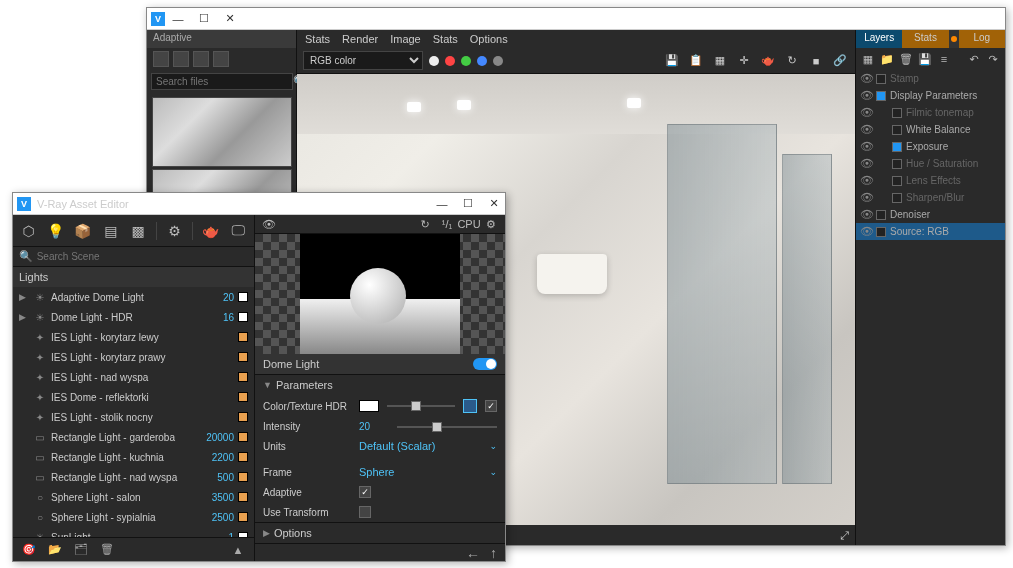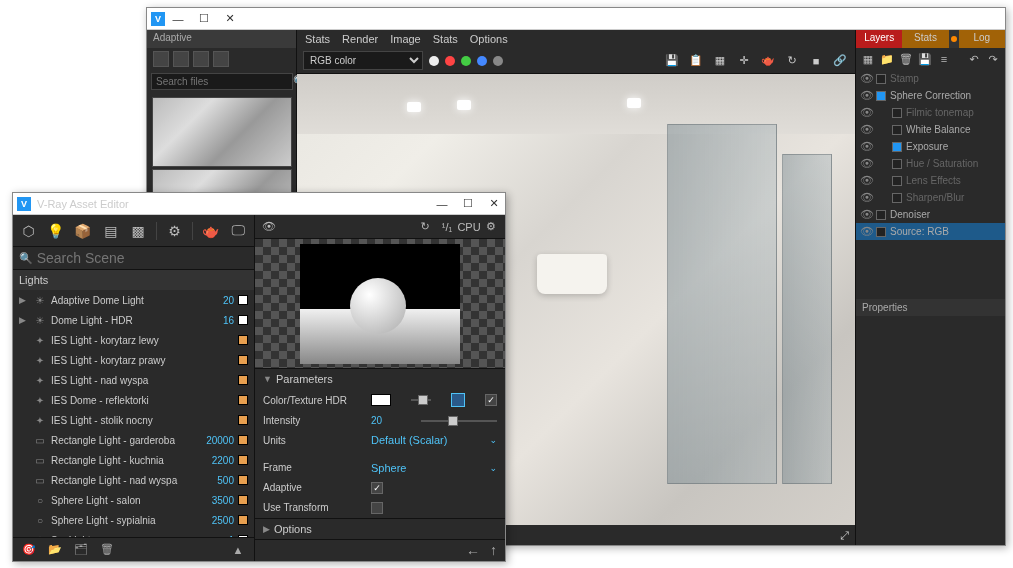--- a/index.html
+++ b/index.html
@@ -32,21 +32,21 @@
 .dot{width:10px;height:10px;border-radius:50%;cursor:pointer}
 .dot.white{background:#eee}.dot.red{background:#f44}.dot.green{background:#4c4}.dot.blue{background:#48f}.dot.grey{background:#888}
 #vfb-centerbar .spacer{flex:1}
 #vfb-centerbar .rico{width:18px;height:18px;display:flex;align-items:center;justify-content:center;cursor:pointer;color:#ccc}
 #vfb-viewport{flex:1;background:linear-gradient(135deg,#e8e6e0 0%,#f0eee8 20%,#d8d5d0 40%,#e8e4de 60%,#c8c5c0 80%,#d4d0ca 100%);position:relative;overflow:hidden}
 #vfb-statusbar{height:20px;background:#2a2a2a;display:flex;align-items:center;padding:0 6px;gap:10px;color:#888;font-size:10px}
 
 #vfb-right{width:150px;background:#2a2a2a;border-left:1px solid #111;display:flex;flex-direction:column}
 #vfb-right .tabs{height:18px;display:flex}
 #vfb-right .tabs .tab{flex:1;text-align:center;padding:2px;font-size:10px;cursor:pointer;background:#a16207}
-#vfb-right .tabs .tab.active{background:#b91c1c;color:#fff}
+#vfb-right .tabs .tab.active{background:#0c4a6e;color:#fff}
 #vfb-right .layer-toolbar{height:22px;display:flex;align-items:center;gap:3px;padding:0 4px}
 #vfb-right .layer-toolbar .lico{width:16px;height:16px;display:flex;align-items:center;justify-content:center;cursor:pointer;color:#bbb;font-size:11px}
 #vfb-right .layer-list{flex:1}
 .layer-row{display:flex;align-items:center;padding:2px 4px;gap:4px;font-size:10px;cursor:pointer}
 .layer-row.selected{background:#1e5a8a}
 .layer-row .eye{width:12px;color:#888}
 .layer-row .cb{width:10px;height:10px;border:1px solid #666;background:#222}
 .layer-row .cb.checked{background:#2196f3}
 .layer-row .indent{width:12px}
 .layer-row .lbl{flex:1;color:#aaa;font-size:10px}
@@ -56,21 +56,21 @@
 
 #vae{left:12px;top:192px;width:494px;height:370px;z-index:10}
 #vae-body{display:flex;height:calc(100% - 22px);background:#2a2a2a}
 #vae-left{width:242px;display:flex;flex-direction:column;border-right:1px solid #111}
 #vae-toolbar{height:32px;display:flex;align-items:center;gap:8px;padding:0 6px;border-bottom:1px solid #111}
 #vae-toolbar .tico{width:20px;height:20px;display:flex;align-items:center;justify-content:center;cursor:pointer;color:#bbb;font-size:14px}
 #vae-toolbar .tico.active{color:#fff}
 #vae-toolbar .divider{width:1px;height:18px;background:#444}
 #vae-search{display:flex;align-items:center;padding:3px 6px;border-bottom:1px solid #111}
 #vae-search .mag{color:#888;margin-right:4px}
-#vae-search input{flex:1;background:transparent;border:none;color:#888;font-size:14px;outline:none}
+#vae-search input{flex:1;background:transparent;border:none;color:#888;font-size:10px;outline:none}
 #vae-section-header{padding:4px 6px;background:#333;font-size:11px}
 #vae-list{flex:1;overflow-y:auto}
 .light-row{display:flex;align-items:center;padding:3px 6px;gap:4px;cursor:pointer}
 .light-row.selected{color:#4fc3f7}
 .light-row .arrow{width:10px;color:#888;font-size:9px}
 .light-row .licon{width:14px;height:14px;display:flex;align-items:center;justify-content:center;color:#888;font-size:10px}
 .light-row .name{flex:1;font-size:10px}
 .light-row .val{width:34px;text-align:right;color:#4fc3f7;font-size:10px}
 .light-row .swatch{width:10px;height:10px;background:#fff;border:1px solid #000}
 .light-row .swatch.orange{background:#e8a050}
@@ -84,21 +84,21 @@
 #vae-right-top .rtico{width:16px;height:16px;display:flex;align-items:center;justify-content:center;cursor:pointer;color:#bbb;font-size:11px}
 #vae-preview{height:140px;background:repeating-conic-gradient(#555 0% 25%,#333 0% 50%) 0 0/16px 16px;display:flex;align-items:center;justify-content:center}
 #vae-preview .scene{width:160px;height:120px;background:#000;position:relative;overflow:hidden}
 #vae-preview .ground{position:absolute;bottom:0;left:0;right:0;height:55px;background:linear-gradient(180deg,#f0f0f0,#888)}
 #vae-preview .sphere{position:absolute;left:50px;bottom:30px;width:56px;height:56px;border-radius:50%;background:radial-gradient(circle at 35% 30%,#fff,#aaa)}
 #vae-panel-title{display:flex;align-items:center;padding:4px 8px;background:#333}
 #vae-panel-title .toggle{width:24px;height:12px;background:#2196f3;border-radius:6px;position:relative;cursor:pointer}
 #vae-panel-title .toggle::after{content:"";position:absolute;right:1px;top:1px;width:10px;height:10px;background:#fff;border-radius:50%}
 .param-section{padding:4px 8px;background:#2a2a2a;border-top:1px solid #111;display:flex;align-items:center;gap:4px;cursor:pointer}
 .param-section .arrow{font-size:9px;color:#888}
-.param-row{display:flex;align-items:center;padding:4px 8px;gap:20px}
+.param-row{display:flex;align-items:center;padding:4px 8px;gap:8px}
 .param-row .plabel{width:88px;font-size:10px;color:#ccc}
 .param-row .swatch{width:20px;height:12px;background:#fff;border:1px solid #000}
 .param-row .slider{flex:1;height:2px;background:#555;position:relative}
 .param-row .slider::after{content:"";position:absolute;left:35%;top:-4px;width:8px;height:8px;background:#ccc;border:1px solid #666}
 .param-row .pval{color:#4fc3f7;font-size:10px}
 .param-row .tex-btn{width:14px;height:14px;background:#2a5a8a;border:1px solid #4fc3f7;cursor:pointer}
 .param-row .chk{width:12px;height:12px;background:#444;border:1px solid #666;cursor:pointer;display:flex;align-items:center;justify-content:center}
 .param-row .chk.checked::after{content:"✓";font-size:9px;color:#fff}
 .param-row .dropdown{flex:1;color:#4fc3f7;cursor:pointer}
 .param-row .dd-arrow{color:#4fc3f7;font-size:9px}
@@ -208,21 +208,21 @@
       </div>
       <div class="layer-list" id="layer-list">
           <div class="layer-row dim">
             <span class="eye">👁</span>
             <span class="cb"></span>
             <span class="lbl">Stamp</span>
           </div>
           <div class="layer-row">
             <span class="eye">👁</span>
             <span class="cb checked"></span>
-            <span class="lbl">Sphere Correction</span>
+            <span class="lbl">Display Parameters</span>
           </div>
           <div class="layer-row dim">
             <span class="eye">👁</span>
             <span class="indent"></span>
             <span class="cb"></span>
             <span class="lbl">Filmic tonemap</span>
           </div>
           <div class="layer-row">
             <span class="eye">👁</span>
             <span class="indent"></span>
@@ -257,21 +257,20 @@
             <span class="eye">👁</span>
             <span class="cb"></span>
             <span class="lbl">Denoiser</span>
           </div>
           <div class="layer-row selected">
             <span class="eye">👁</span>
             <span class="cb"></span>
             <span class="lbl">Source: RGB</span>
           </div>
         </div>
-      <div class="props-header">Properties</div>
       <div style="flex:1"></div>
     </div>
   </div>
 </div>
 
 <div id="vae" class="window">
   <div class="titlebar">
     <div class="app-icon">V</div>
     <div class="title">V-Ray Asset Editor</div>
     <div class="win-btns">
@@ -413,20 +412,24 @@
           <div class="rtico">CPU</div>
           <div class="rtico">⚙</div>
         </div>
       </div>
       <div id="vae-preview">
         <div class="scene">
           <div class="ground"></div>
           <div class="sphere"></div>
         </div>
       </div>
+      <div id="vae-panel-title">
+        <span style="flex:1">Dome Light</span>
+        <div class="toggle"></div>
+      </div>
       <div class="param-section">
         <span class="arrow">▼</span>
         <span>Parameters</span>
       </div>
       <div class="param-row">
         <div class="plabel">Color/Texture HDR</div>
         <div class="swatch"></div>
         <div class="slider"></div>
         <div class="tex-btn"></div>
         <div class="chk checked"></div>

